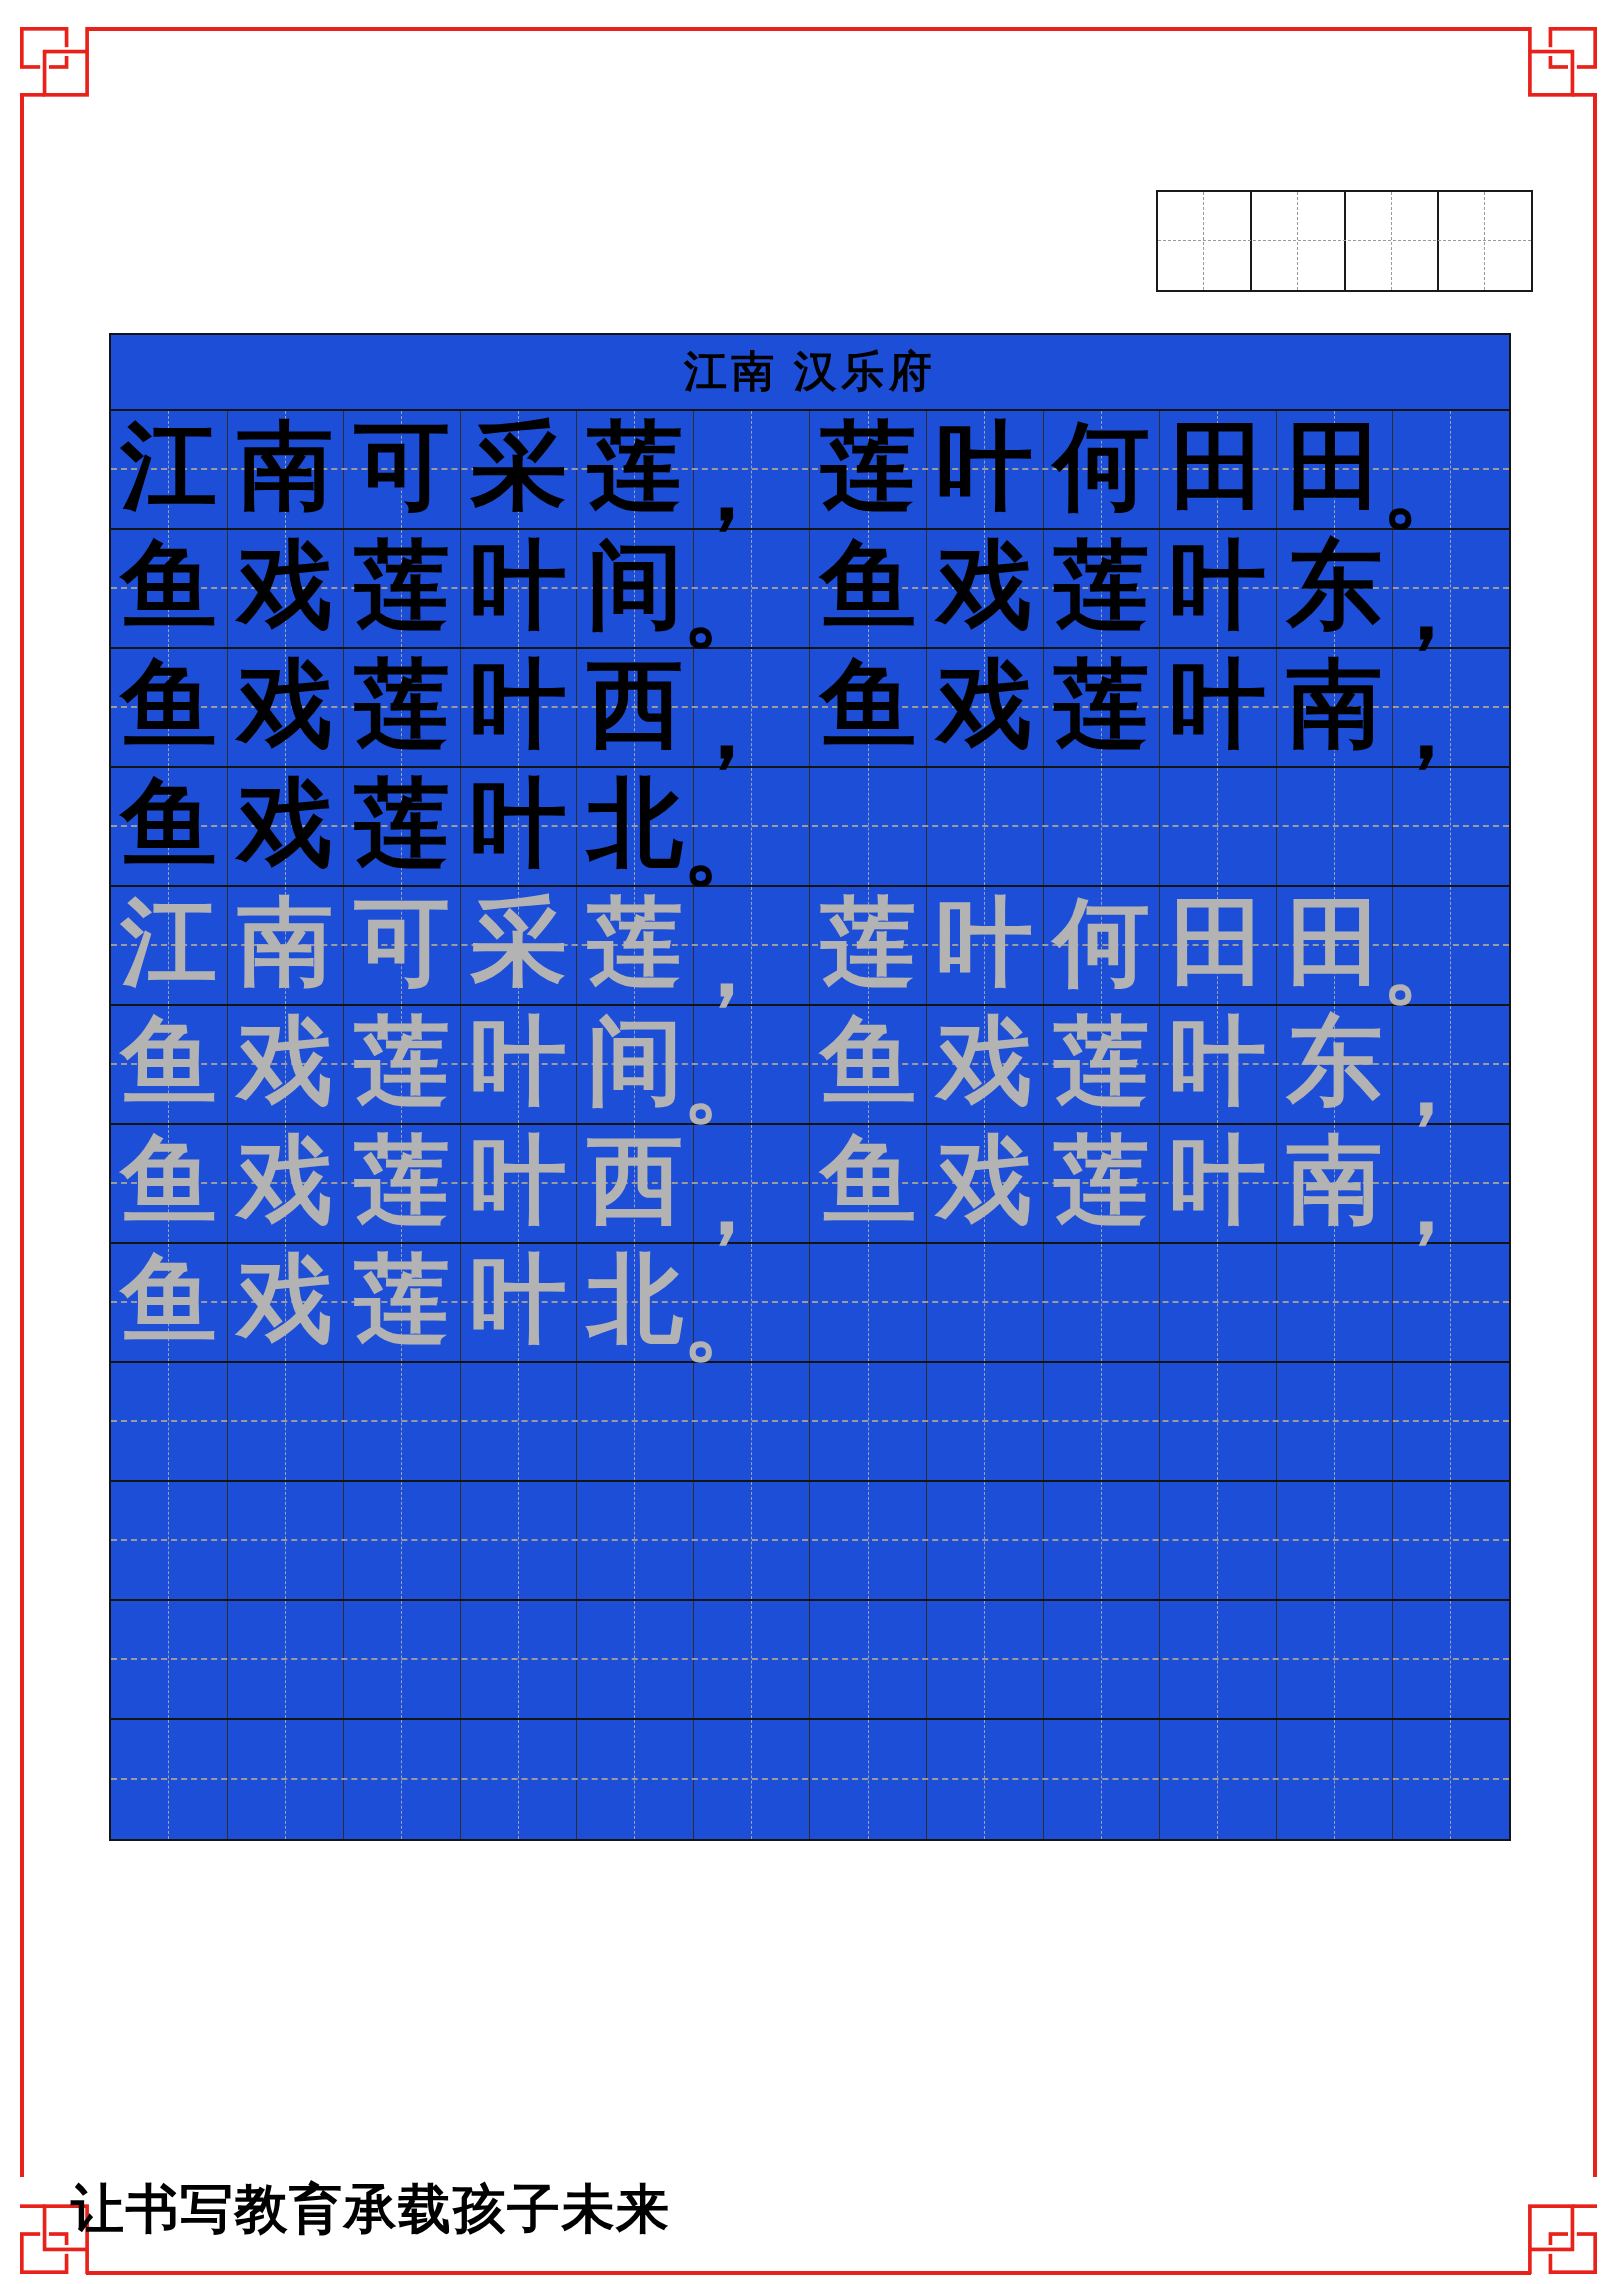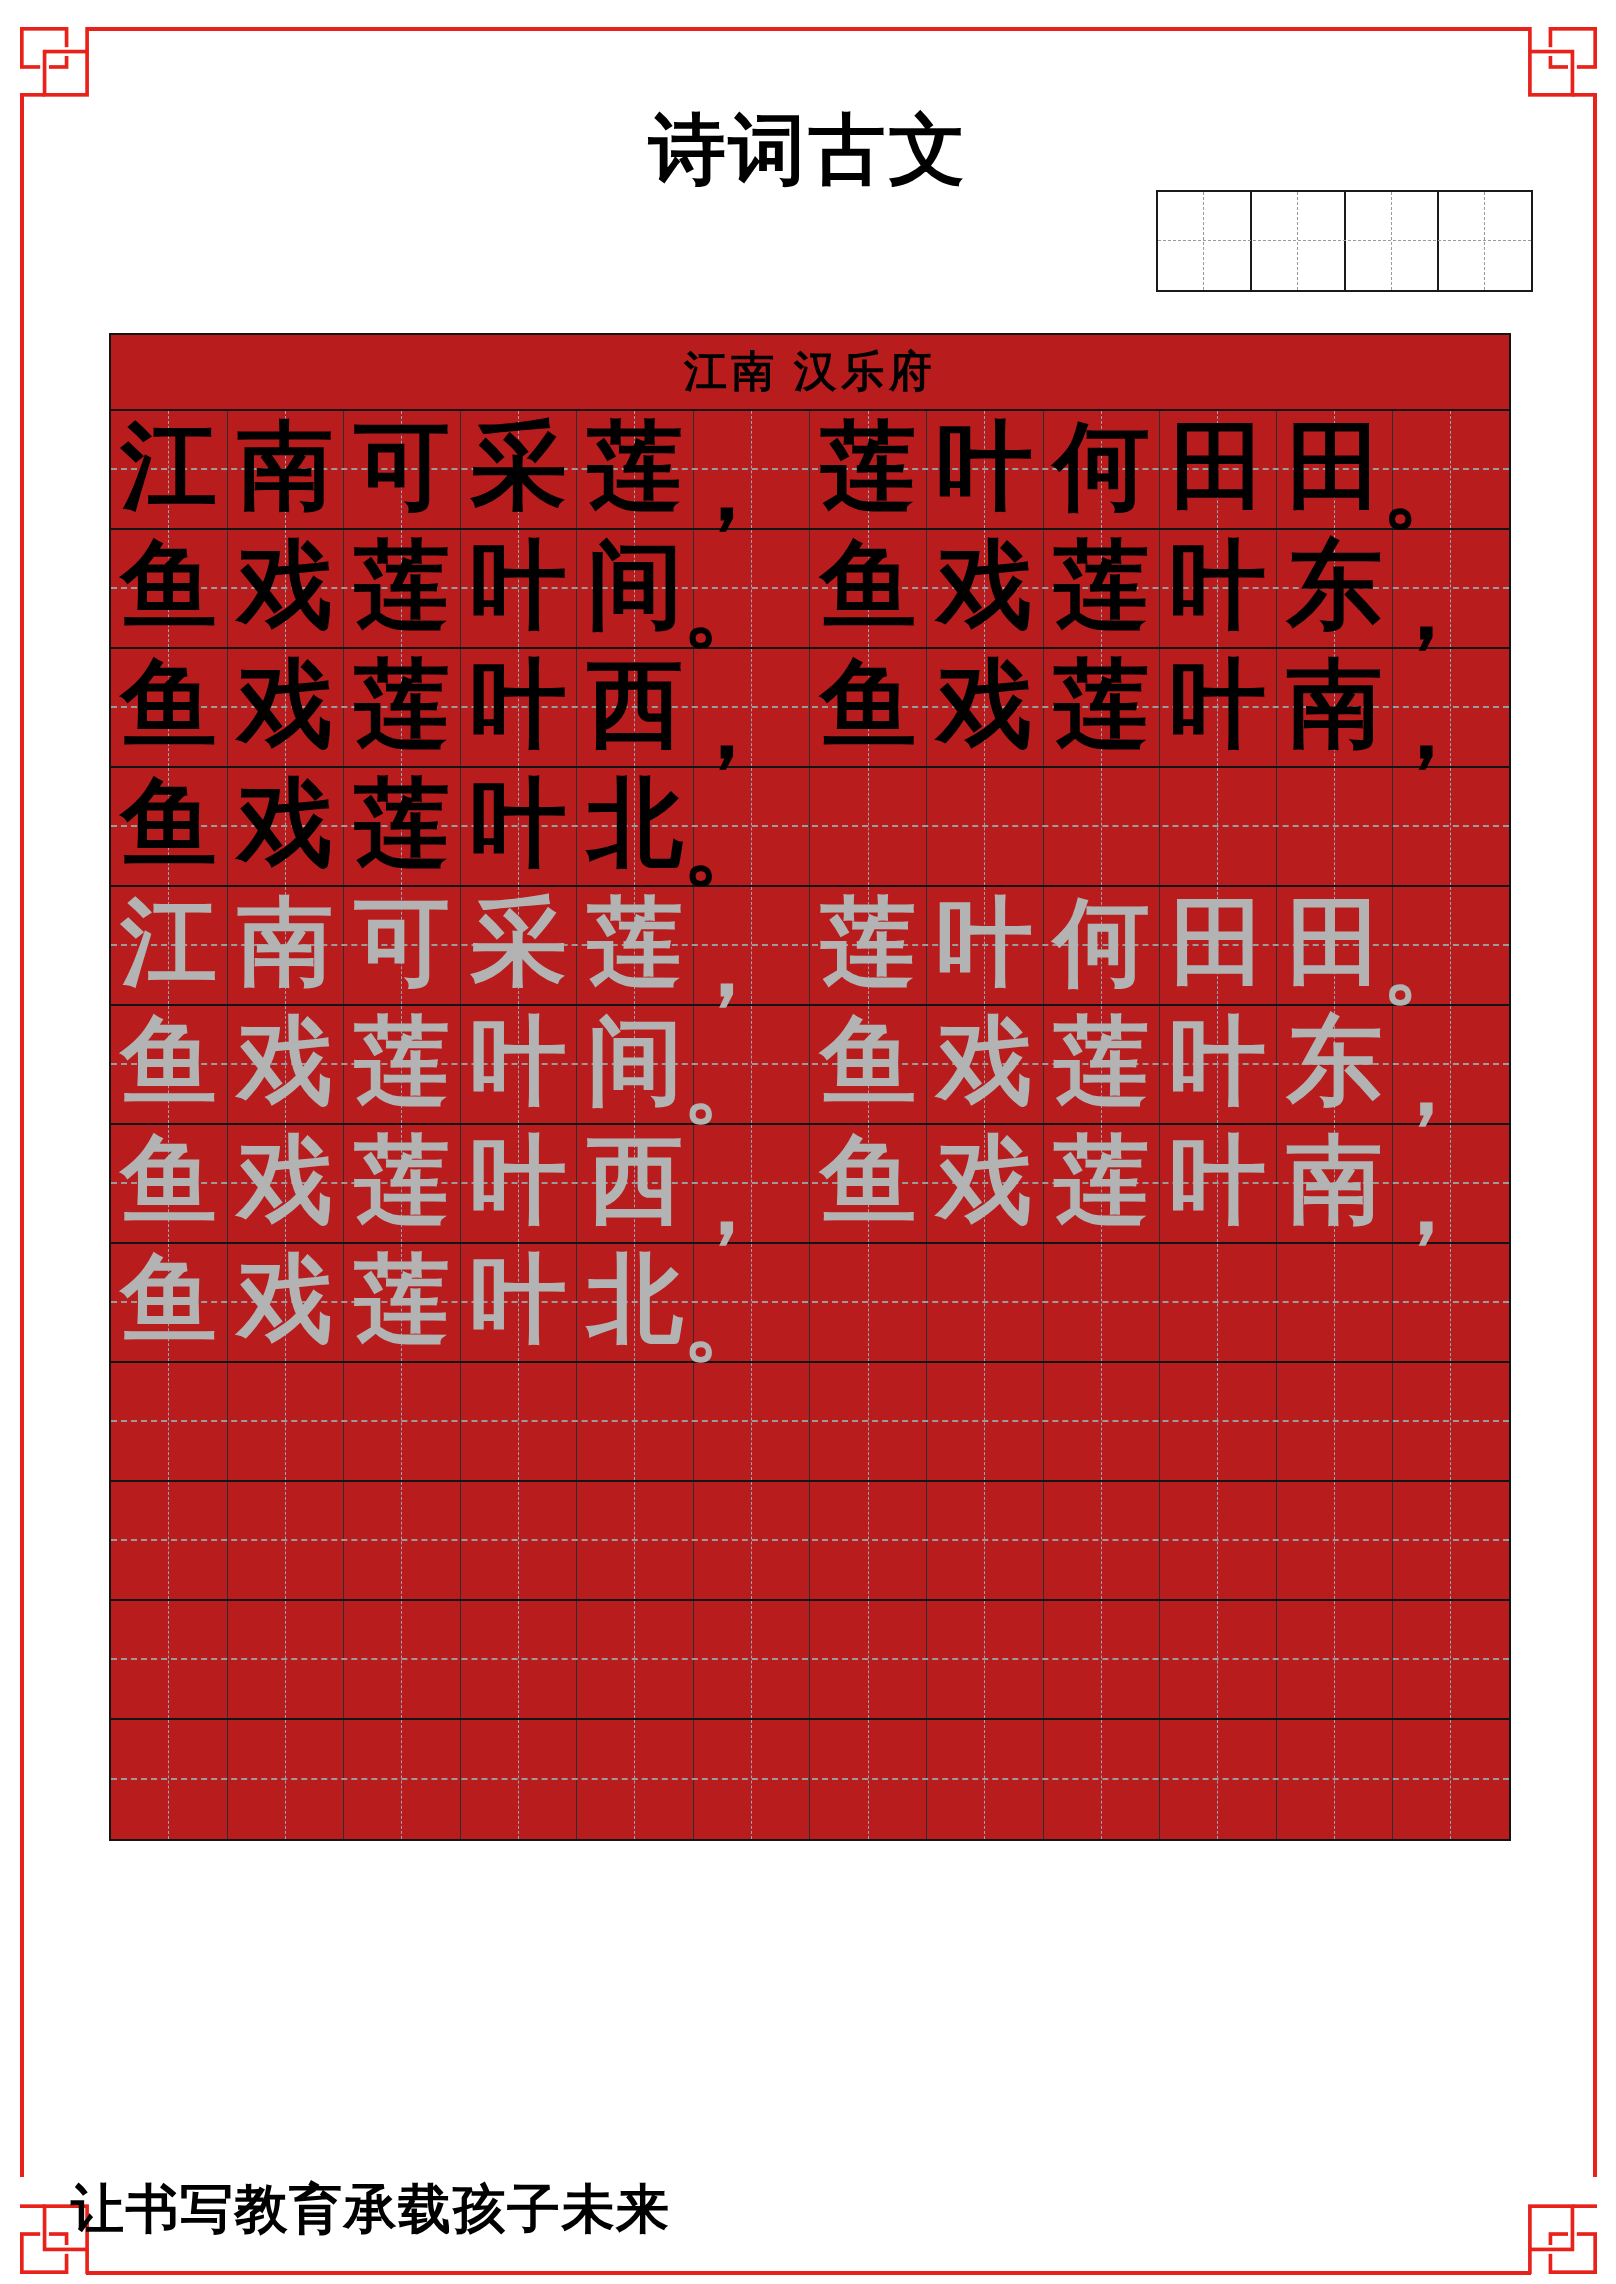--- a/index.html
+++ b/index.html
@@ -34,21 +34,21 @@
     position:absolute;left:1156px;top:190px;width:377px;height:102px;
     display:flex;border:2.2px solid #1a1a1a;box-sizing:border-box;background:#fff;
   }
   .name-cell{flex:1;position:relative;border-right:2.2px solid #1a1a1a;}
   .name-cell:last-child{border-right:none;}
   .name-cell::before{content:"";position:absolute;left:50%;top:0;bottom:0;border-left:1.5px dashed #9b9b9b;margin-left:-0.7px;}
   .name-grid::after{content:"";position:absolute;left:0;right:0;top:50%;border-top:1.5px dashed #9b9b9b;margin-top:-0.7px;}
   
   .sheet-table{
     position:absolute;left:109px;top:333px;width:1402px;
-    border:2.9px solid #141414;box-sizing:border-box;background:#b91c1c;
+    border:2.9px solid #141414;box-sizing:border-box;background:#1d4ed8;
   }
   .sec-header{
     height:76px;border-bottom:2.2px solid #141414;box-sizing:border-box;
     display:flex;align-items:center;justify-content:center;
     font-size:43px;font-weight:bold;letter-spacing:4.4px;
   }
   .char-row{
     height:119px;border-bottom:2.2px solid #141414;box-sizing:border-box;
     display:flex;position:relative;
   }
@@ -105,21 +105,20 @@
   <svg class="knot knot-tr" viewBox="0 0 135 135">
       <use href="#knot"></use>
     </svg>
   <svg class="knot knot-bl" viewBox="0 0 135 135">
       <use href="#knot"></use>
     </svg>
   <svg class="knot knot-br" viewBox="0 0 135 135">
       <use href="#knot"></use>
     </svg>
 
-  <div class="title">诗词古文</div>
 
 
   <div class="name-grid">
     <div class="name-cell"></div>
     <div class="name-cell"></div>
     <div class="name-cell"></div>
     <div class="name-cell"></div>
   </div>
 
   <div class="sheet-table">

